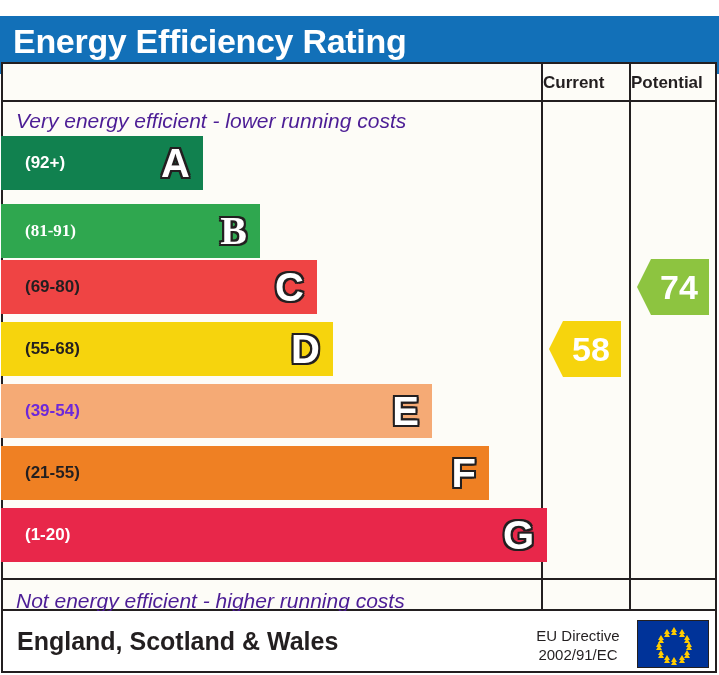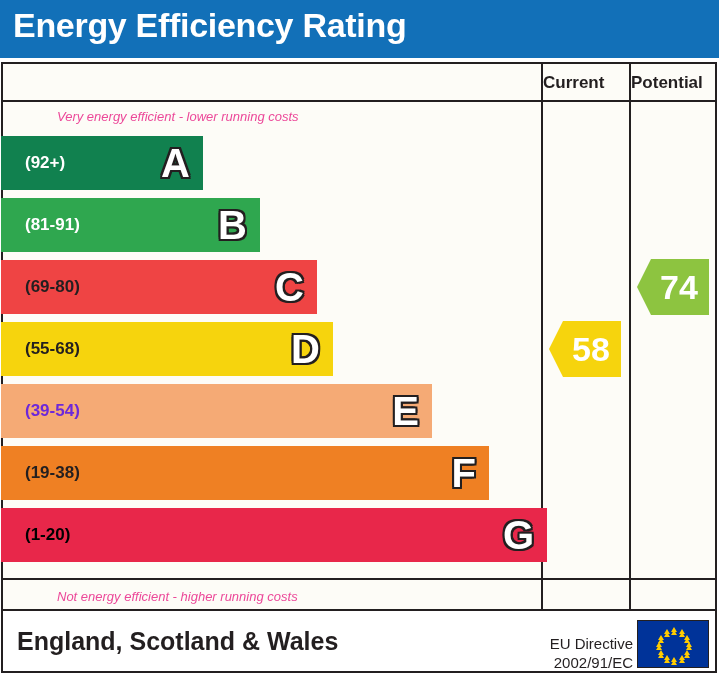--- a/index.html
+++ b/index.html
@@ -14,21 +14,21 @@
     width: 719px;
     height: 675px;
     background: #ffffff;
     overflow: hidden;
   }
 
   
   .title-bar {
     position: absolute;
     left: 0;
-    top: 0;
+    top: 16px;
     width: 719px;
     height: 58px;
     background: #1270b8;
     box-sizing: border-box;
   }
   .title-text {
     position: absolute;
     left: 13px;
     top: 6px;
     font-size: 34px;
@@ -82,24 +82,23 @@
     color: #231f20;
   }
   .col-head.current   { left: 543px; width: 86px; }
   .col-head.potential { left: 631px; width: 86px; }
 
   
   .caption {
     position: absolute;
     left: 16px;
     font-style: italic;
-    font-size: 13px;
-    color: #ec4899;
-    white-space: nowrap;
-    margin-left: 41px;
+    font-size: 21px;
+    color: #4c1d95;
+    white-space: nowrap;
   }
   .caption.top    { top: 109px; }
   .caption.bottom { top: 589px; }
 
   .hdiv-bottom {
     position: absolute;
     left: 1px;
     top: 578px;
     width: 716px;
     height: 2px;
@@ -182,25 +181,24 @@
     font-size: 25px;
     font-weight: bold;
     color: #231f20;
     white-space: nowrap;
   }
   .footer-directive {
     position: absolute;
     left: 520px;
     top: 15px;
     width: 110px;
-    text-align: right;
+    text-align: center;
     font-size: 15px;
     color: #231f20;
     line-height: 19px;
-    margin-top: 8px;
   }
   .eu-flag {
     position: absolute;
     left: 637px;
     top: 620px;
     width: 72px;
     height: 48px;
     background: #003399;
     border: 1px solid #231f20;
     box-sizing: border-box;
@@ -226,42 +224,42 @@
 
   <div class="caption top">Very energy efficient - lower running costs</div>
   <div class="hdiv-bottom"></div>
   <div class="caption bottom">Not energy efficient - higher running costs</div>
 
   <div class="bands" id="bands-container">
       <div class="band" style="top: 0px; width: 194px; background: rgb(17, 129, 79);">
         <span class="band-range" style="color: rgb(255, 255, 255);">(92+)</span>
         <span class="band-letter">A</span>
       </div>
-      <div class="band" style="top: 62px; width: 251px; background: rgb(47, 167, 79);">
+      <div class="band" style="top: 68px; width: 251px; background: rgb(47, 167, 79); font-family: Liberation Serif, serif;">
         <span class="band-range" style="color: rgb(255, 255, 255);">(81-91)</span>
         <span class="band-letter">B</span>
       </div>
       <div class="band" style="top: 124px; width: 308px; background: #ef4444;">
         <span class="band-range" style="color: rgb(35, 31, 32);">(69-80)</span>
         <span class="band-letter">C</span>
       </div>
       <div class="band" style="top: 186px; width: 324px; background: rgb(246, 212, 13);">
         <span class="band-range" style="color: rgb(35, 31, 32);">(55-68)</span>
         <span class="band-letter">D</span>
       </div>
       <div class="band" style="top: 248px; width: 423px; background: rgb(245, 170, 117);">
         <span class="band-range" style="color: #6d28d9;">(39-54)</span>
         <span class="band-letter">E</span>
       </div>
       <div class="band" style="top: 310px; width: 480px; background: rgb(239, 128, 35);">
-        <span class="band-range" style="color: rgb(35, 31, 32);">(19-38)</span>
+        <span class="band-range" style="color: rgb(35, 31, 32);">(21-55)</span>
         <span class="band-letter">F</span>
       </div>
       <div class="band" style="top: 372px; width: 538px; background: rgb(232, 39, 74);">
-        <span class="band-range" style="color: #000000;">(1-20)</span>
+        <span class="band-range" style="color: #ffffff;">(1-20)</span>
         <span class="band-letter">G</span>
       </div>
     </div>
 
   <div id="arrows-container">
       <div class="arrow" style="left: 549px; width: 72px; top: 321px; background: rgb(246, 212, 13);">
         <span>58</span>
       </div>
       <div class="arrow" style="left: 637px; width: 72px; top: 259px; background: rgb(141, 196, 64);">
         <span>74</span>

